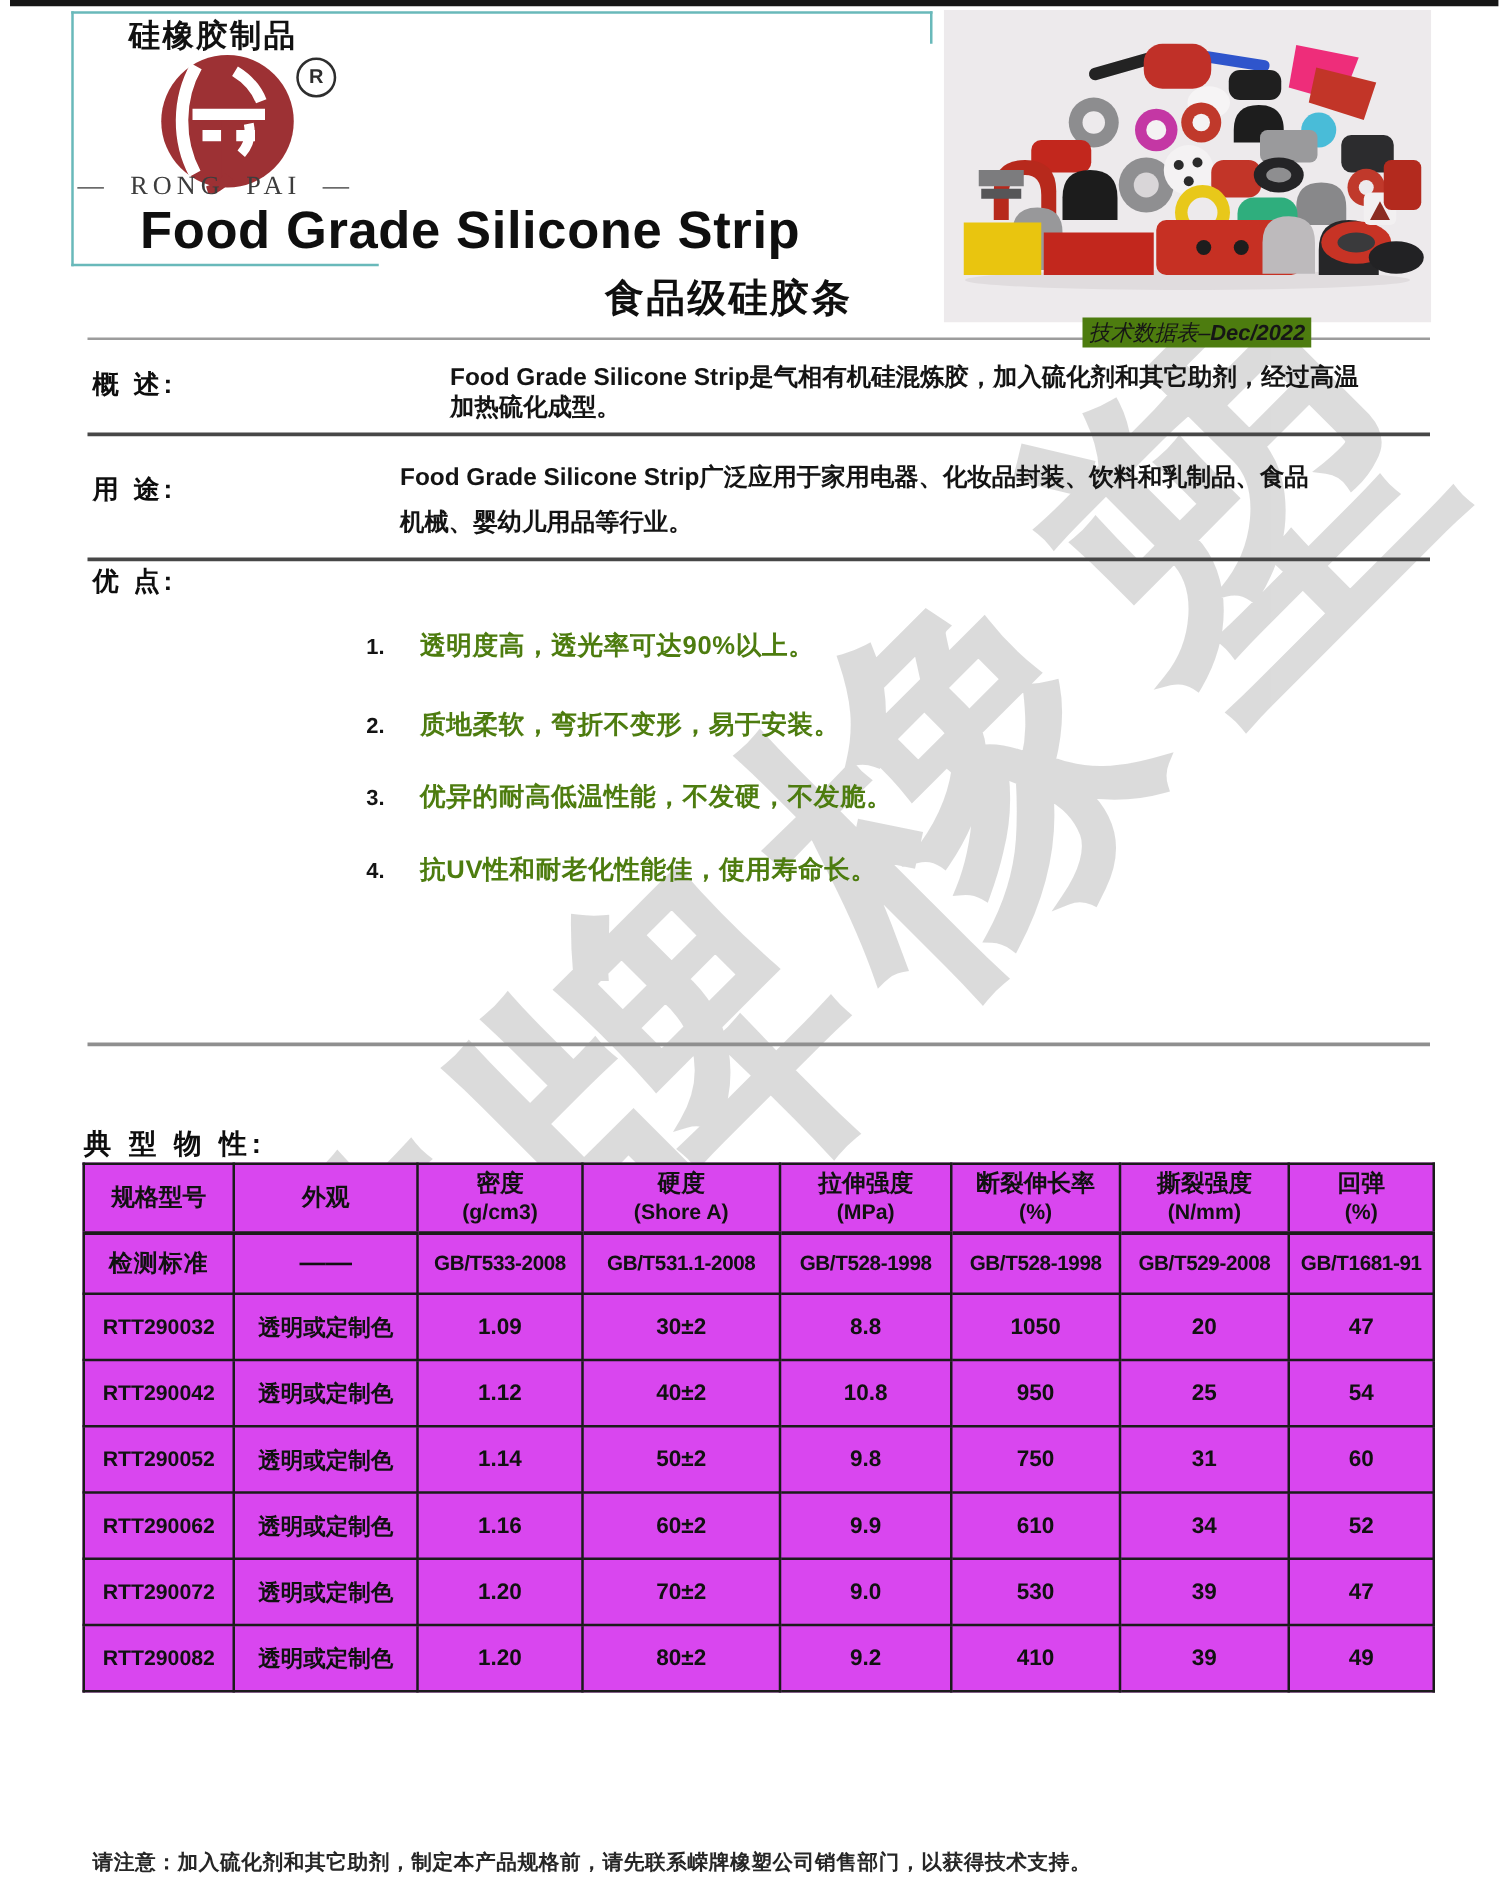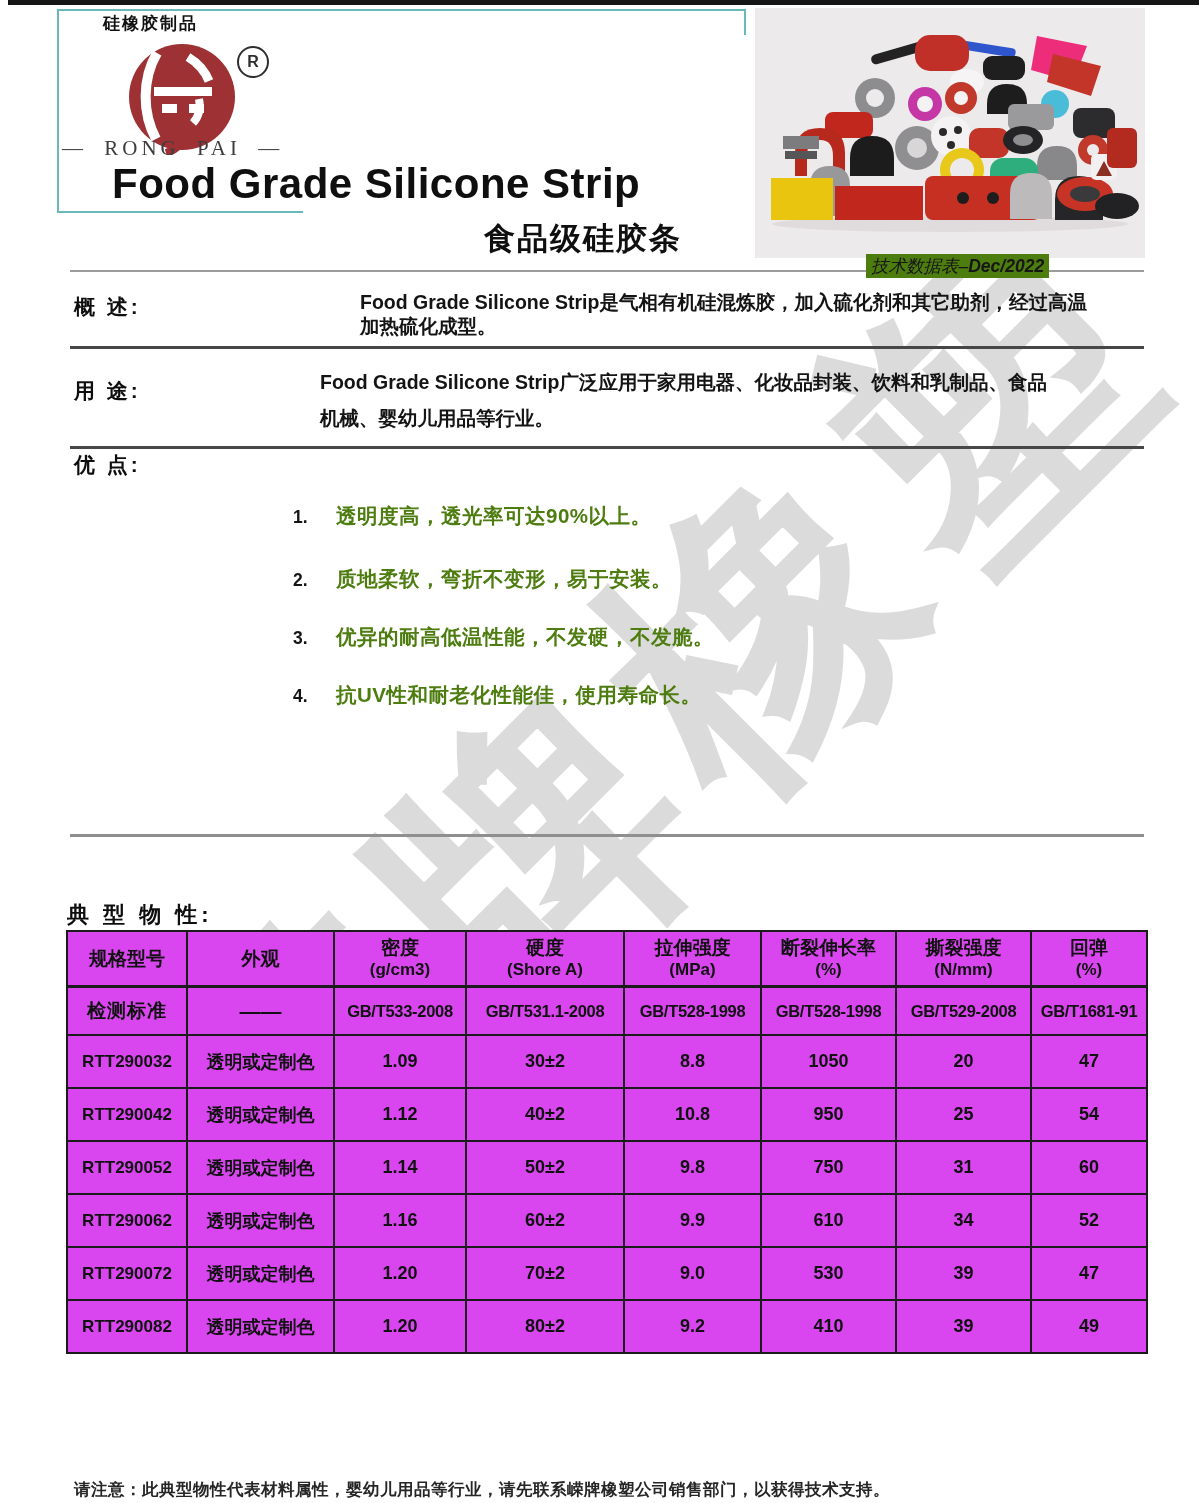--- a/index.html
+++ b/index.html
@@ -10,21 +10,21 @@
   .watermark{left:-160px;top:560px;width:1640px;height:360px;display:flex;align-items:center;justify-content:center;
              transform:rotate(-45deg);font-size:295px;font-weight:700;letter-spacing:26px;
              color:#bfbfbf;opacity:.55;z-index:1;white-space:nowrap;pointer-events:none;}
   
   .topbar{left:8px;top:0;width:1191px;height:5px;background:#161616;z-index:2;}
   
   .tealtop{left:57px;top:9px;width:689px;height:2px;background:#69b9ba;z-index:3;}
   .tealleft{left:57px;top:9px;width:2px;height:204px;background:#69b9ba;z-index:3;}
   .tealbottom{left:57px;top:211px;width:246px;height:2px;background:#69b9ba;z-index:3;}
   .tealright{left:744px;top:9px;width:2px;height:26px;background:#69b9ba;z-index:3;}
-  .brand-label{left:103px;top:12px;font-size:17px;font-weight:700;letter-spacing:2px;z-index:3;}
+  .brand-label{left:103px;top:12px;font-size:25px;font-weight:700;letter-spacing:2px;z-index:3;}
   .logo{left:126px;top:41px;z-index:3;}
   .regmark{left:237px;top:46px;width:28px;height:28px;border:2.5px solid #2e2e2e;border-radius:50%;
            display:flex;align-items:center;justify-content:center;font-size:16px;font-weight:700;color:#2e2e2e;z-index:3;}
   .rongpai{left:62px;top:136px;width:256px;text-align:left;font-family:"Liberation Serif", serif;
            font-size:21px;color:#3d3d3d;letter-spacing:4px;word-spacing:8px;z-index:3;}
   .title-en{left:112px;top:160px;font-size:42px;font-weight:700;color:#0f0f0f;z-index:3;letter-spacing:.5px;}
   .title-zh{left:484px;top:218px;font-size:31px;font-weight:700;color:#0f0f0f;z-index:3;letter-spacing:2px;}
   .photo{left:755px;top:8px;z-index:3;}
   .grayline{left:70px;top:270px;width:1074px;height:2px;background:#9c9c9c;z-index:2;}
   .ds-label{left:866px;top:254px;z-index:3;background:#4d7c0f;padding:0 5px;font-size:17.5px;color:#161616;font-style:italic;}
@@ -294,15 +294,15 @@
           <td>80±2</td>
           <td>9.2</td>
           <td>410</td>
           <td>39</td>
           <td>49</td>
         </tr>
       </tbody>
     </table>
   </div>
 
-  <div class="abs footer-note">请注意：此典型物性代表材料属性，婴幼儿用品等行业，请先联系嵘牌橡塑公司销售部门，以获得技术支持。</div>
+  <div class="abs footer-note">请注意：加入硫化剂和其它助剂，制定本产品规格前，请先联系嵘牌橡塑公司销售部门，以获得技术支持。</div>
 
 </div>
 
 </body></html>

